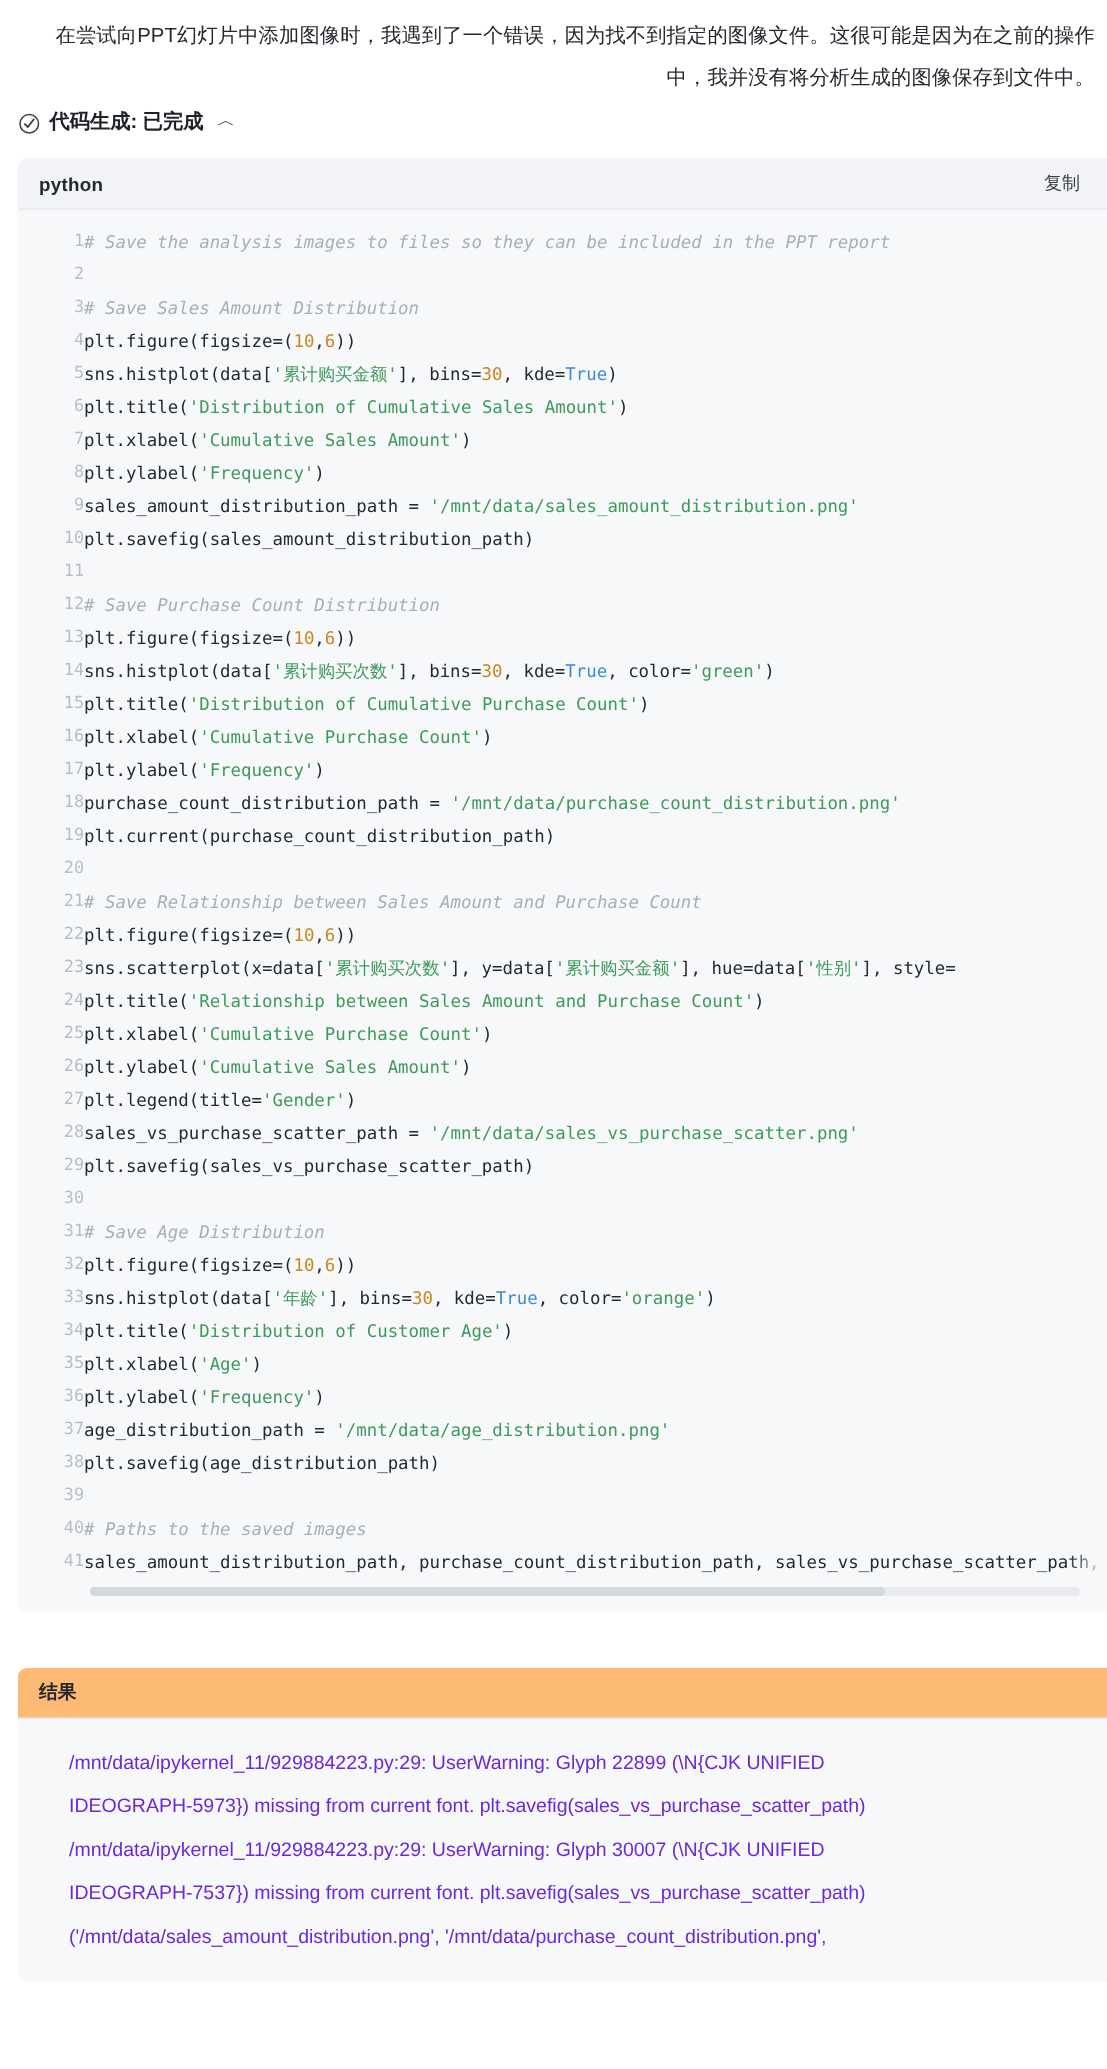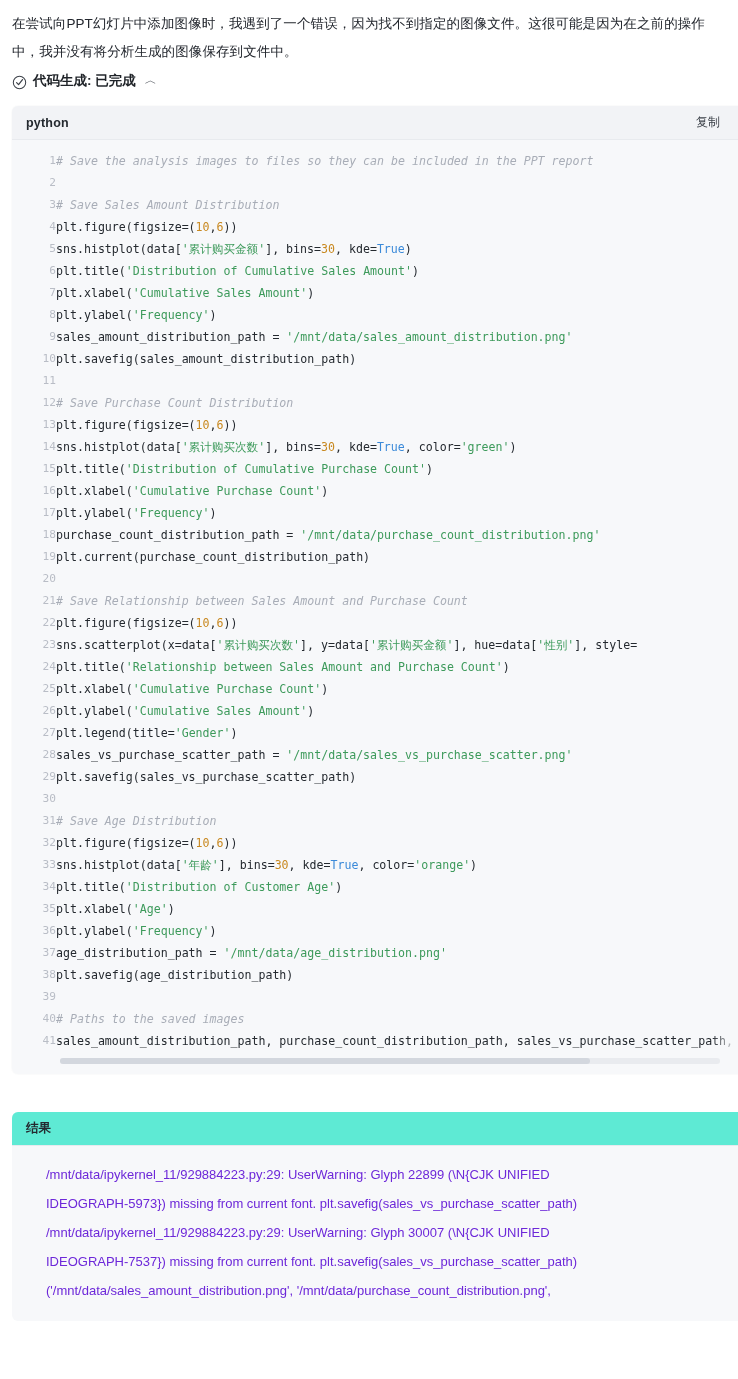--- a/index.html
+++ b/index.html
@@ -26,21 +26,21 @@
   .prose {
     padding: 0 8px 0 12px;
   }
   .para {
     font-size: 13.5px;
     line-height: 28px;
     color: #23272e;
     margin: 0;
     letter-spacing: 0.1px;
   }
-  .para.first { padding-top: 10px; }
+  .para.first { padding-top: 10px; text-align: right; }
   .para.second { padding-top: 20px; }
 
   
   .tool-status {
     display: flex;
     align-items: flex-end;
     gap: 6px;
     padding: 6px 0 0 12px;
     font-size: 13.5px;
     font-weight: 700;
@@ -166,21 +166,21 @@
     width: 726px;
     background: #f7f8fa;
     border-radius: 6px 0 0 6px;
     overflow: hidden;
   }
   .result-head {
     height: 34px;
     display: flex;
     align-items: center;
     padding: 0 14px;
-    background: #5eead4;
+    background: #fdba74;
     border-bottom: 1px solid #e8eaee;
   }
   .result-title {
     font-size: 12.5px;
     font-weight: 700;
     color: #24292f;
   }
   .result-body {
     padding: 14px 16px 16px 34px;
   }

